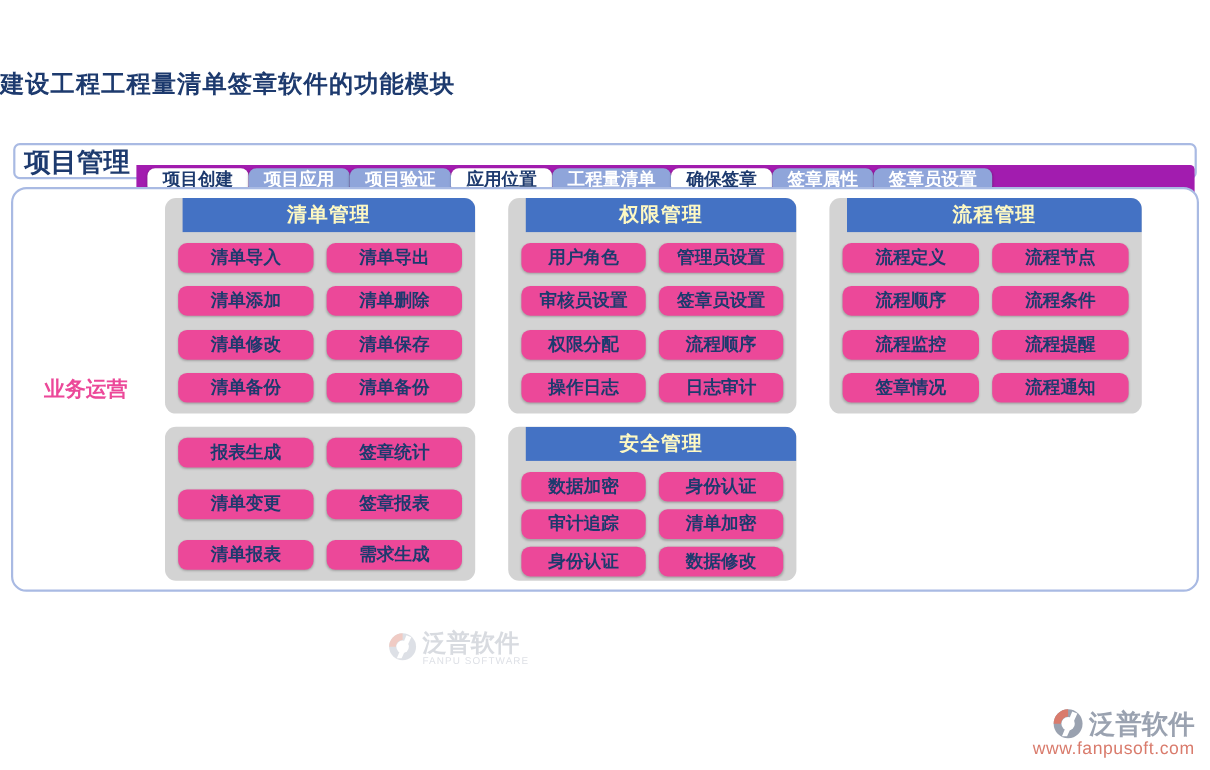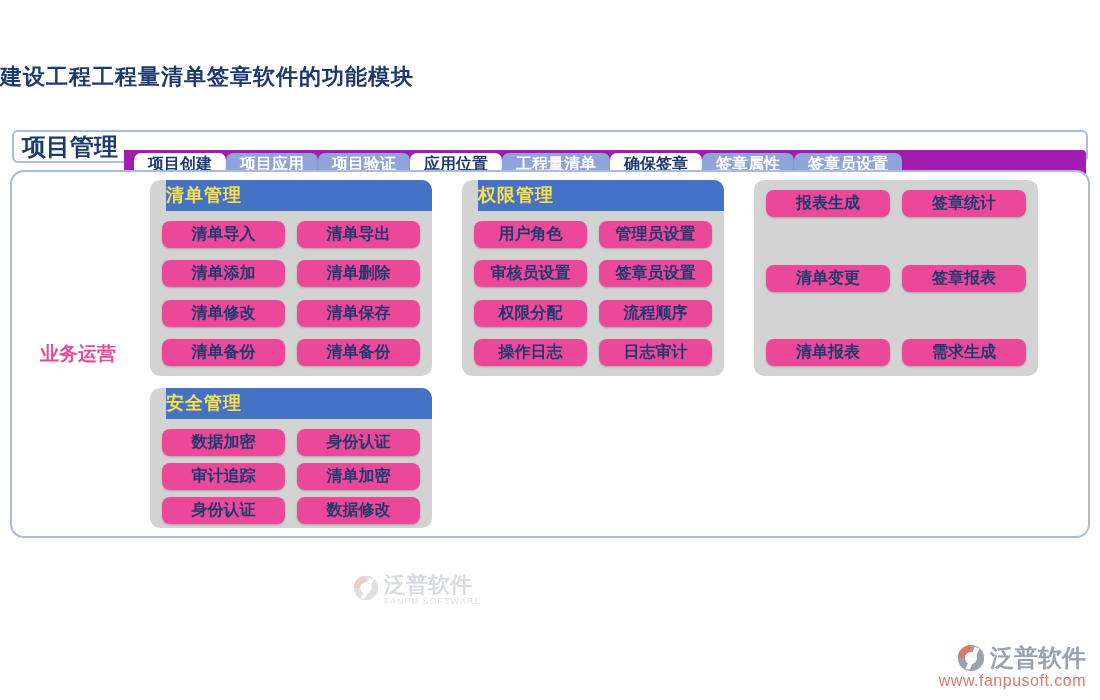--- a/index.html
+++ b/index.html
@@ -27,21 +27,21 @@
     background:#ffffff; border:2px solid #a9bae3; border-radius:14px; }
   .panel-label { position:absolute; left:10px; top:50%; transform:translateY(-50%);
     width:112px; text-align:center; font-size:19px; font-weight:bold; color:#ec4899; }
 
   .groups { position:absolute; left:138px; top:8px;
     display:grid; grid-template-columns:282px 262px 284px;
     grid-template-rows:196px 140px; column-gap:30px; row-gap:12px; }
 
   .group { background:#d3d3d3; border-radius:10px; overflow:hidden;
     display:flex; flex-direction:column; }
-  .group-header { background:#4472c4; color:#fde047; 
+  .group-header { background:#4472c4; color:#fef9c3; text-align:center;
     font-size:18px; font-weight:bold; padding:3px 0 4px; letter-spacing:1px;margin-left:16px; }
   .group-body { flex:1; display:grid; grid-template-columns:1fr 1fr;
     column-gap:12px; padding:10px 12px; align-content:space-between; }
   .row1 .group-body { row-gap:9px; }
   .row2 .group-body { row-gap:7px; }
   .mod-btn { background:#ec4899; border-radius:8px; text-align:center;
     font-size:16px; font-weight:bold; color:#1d3a6e; padding:3px 4px;
     box-shadow:0 1px 2px rgba(0,0,0,.22); cursor:pointer;
     display:flex; align-items:center; justify-content:center; white-space:nowrap; }
 
@@ -101,20 +101,33 @@
           <div class="mod-btn">用户角色</div>
           <div class="mod-btn">管理员设置</div>
           <div class="mod-btn">审核员设置</div>
           <div class="mod-btn">签章员设置</div>
           <div class="mod-btn">权限分配</div>
           <div class="mod-btn">流程顺序</div>
           <div class="mod-btn">操作日志</div>
           <div class="mod-btn">日志审计</div>
         </div>
       </section>
+      <section class="group row1">
+        <div class="group-header">流程管理</div>
+        <div class="group-body">
+          <div class="mod-btn">流程定义</div>
+          <div class="mod-btn">流程节点</div>
+          <div class="mod-btn">流程顺序</div>
+          <div class="mod-btn">流程条件</div>
+          <div class="mod-btn">流程监控</div>
+          <div class="mod-btn">流程提醒</div>
+          <div class="mod-btn">签章情况</div>
+          <div class="mod-btn">流程通知</div>
+        </div>
+      </section>
       <section class="group row2">
         <div class="group-body">
           <div class="mod-btn">报表生成</div>
           <div class="mod-btn">签章统计</div>
           <div class="mod-btn">清单变更</div>
           <div class="mod-btn">签章报表</div>
           <div class="mod-btn">清单报表</div>
           <div class="mod-btn">需求生成</div>
         </div>
       </section>

